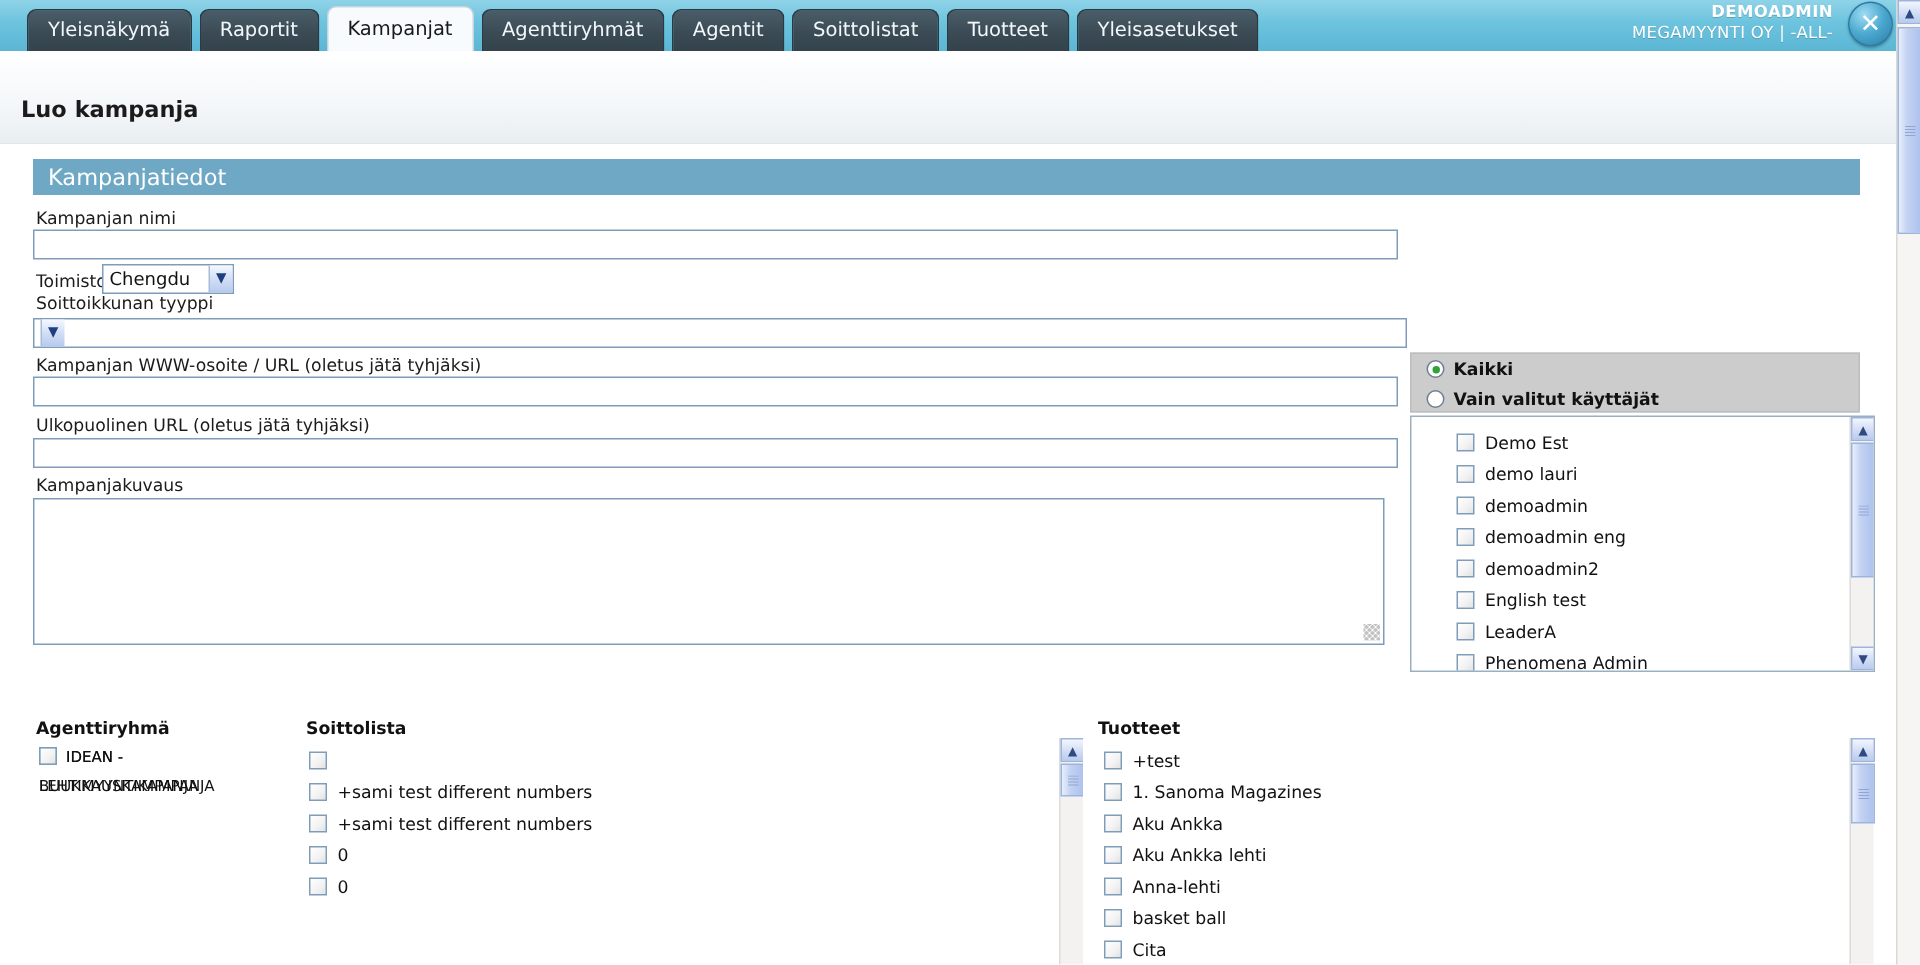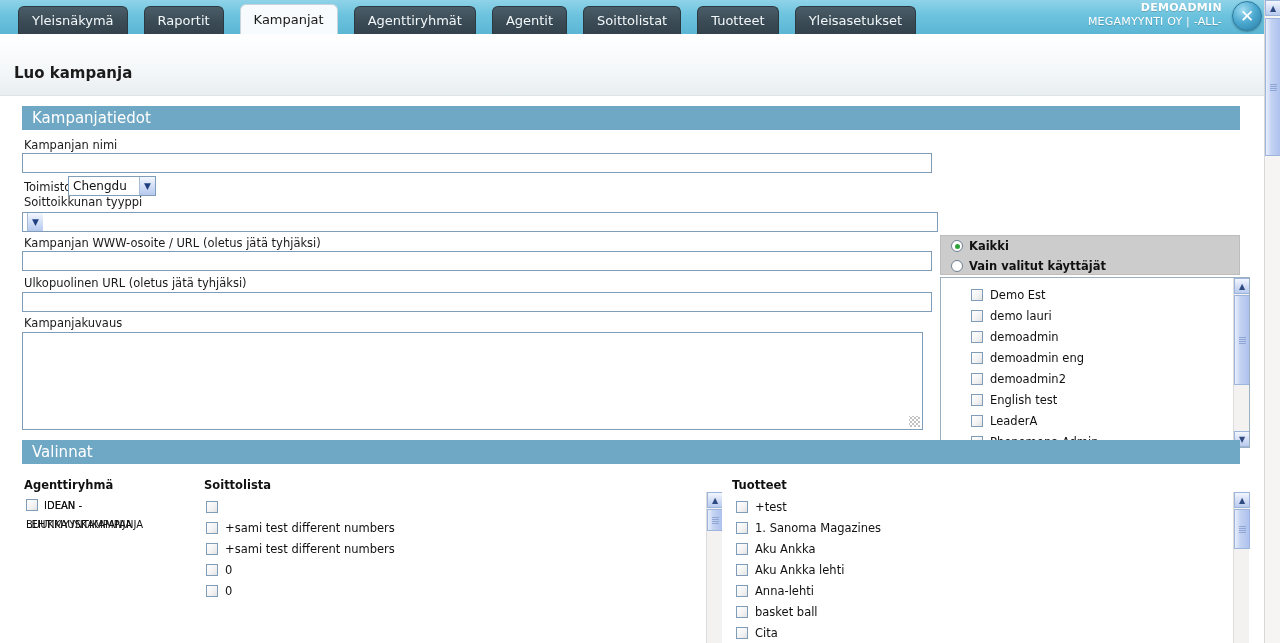--- a/index.html
+++ b/index.html
@@ -11,21 +11,21 @@
     font-family: "DejaVu Sans", "Liberation Sans", sans-serif;
   }
 
   
   .topbar {
     position: absolute; left: 0; top: 0; width: 1280px; height: 34px;
     background: linear-gradient(to bottom, #8fd3e8 0%, #6cc3de 45%, #5bb6d4 100%);
   }
   .tabs {
     position: absolute; left: 18px; top: 4px;
-    display: flex; align-items: flex-end; gap: 16px;
+    display: flex; align-items: flex-end; gap: 5px;
   }
   .tab {
     height: 28px;
     padding: 0 13px;
     display: flex; align-items: center;
     background: linear-gradient(to bottom, #4a5d68 0%, #3b4b55 55%, #33424b 100%);
     color: #f2f7f9;
     font-size: 13px;
     border-radius: 6px 6px 0 0;
     border: 1px solid #2c3940;
@@ -329,21 +329,20 @@
       </div>
     <div class="sb" style="right:0; top:0; height:169px;">
       <div class="sbtn up">▲</div>
       <div class="thumb" style="top:17px; height:90px;">
           <span class="grip2"></span>
         </div>
       <div class="sbtn down">▼</div>
     </div>
   </div>
 
-  <div class="secbar" id="secbar2">Valinnat</div>
 
   <div class="colhead" style="left:24px; top:382px;">Agenttiryhmä</div>
   <div id="agentgroups" style="position:absolute; left:26px; top:400px;">
       <div class="wraplabel"><span class="cbox"></span><span>IDEAN - BUUKKAUSKAMPANJA</span></div>
       <div class="wraplabel"><span class="cbox"></span><span>IDEAN - LEHTIMYYNTIKAMPANJA</span></div>
     </div>
 
   <div class="colhead" style="left:204px; top:382px;">Soittolista</div>
   <div class="listbox" style="left:200px; top:396px; width:522px; height:151px; border:none;">
     <div id="calllists" style="position:absolute; left:6px; top:4px;">

